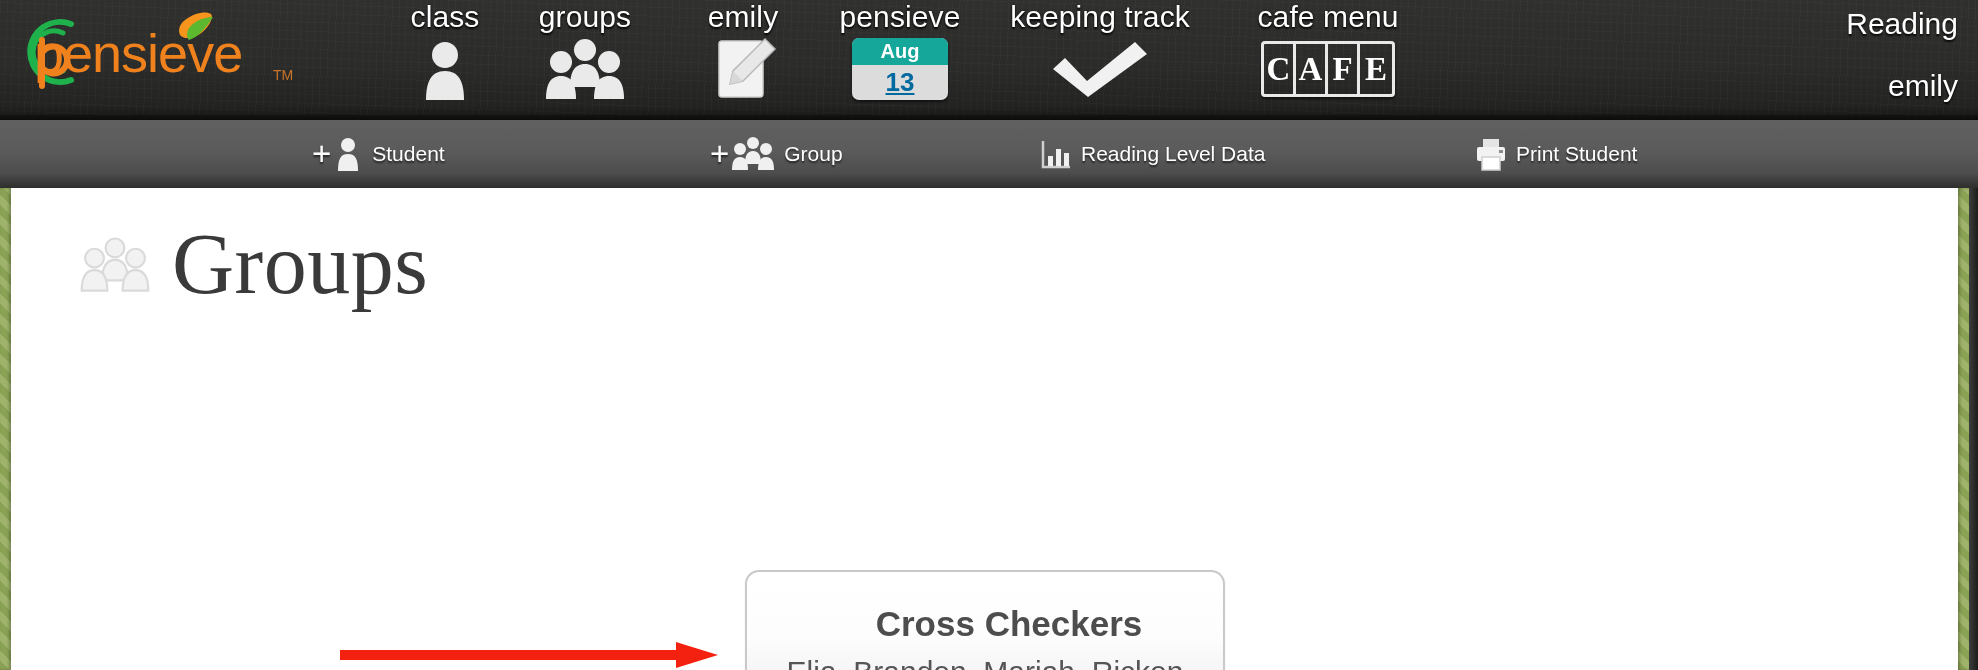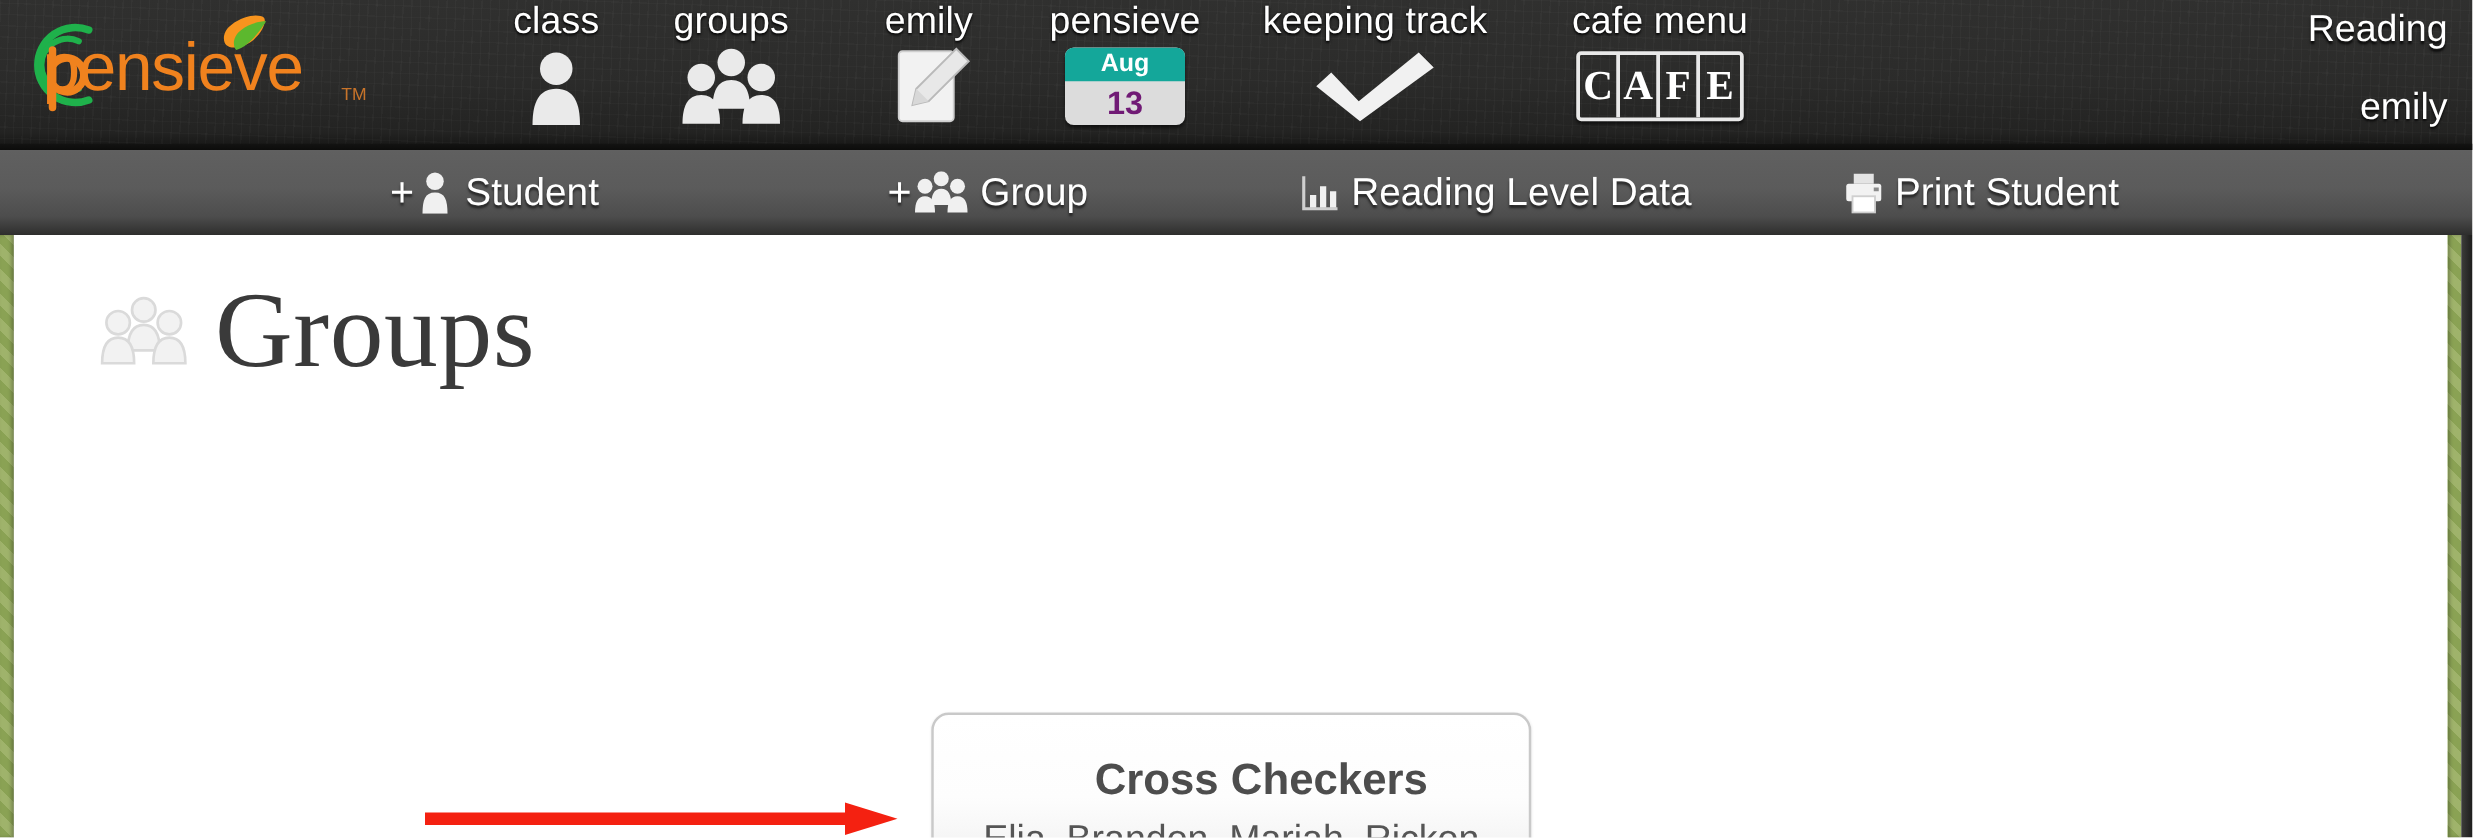--- a/index.html
+++ b/index.html
@@ -40,21 +40,21 @@
     text-shadow:0 2px 2px rgba(0,0,0,.85), 0 0 2px rgba(0,0,0,.6);
     white-space:nowrap;
   }
   .nav-ico{height:66px;display:flex;align-items:center;justify-content:center;margin-top:2px;}
 
   
   .calwidget{width:96px;height:62px;border-radius:7px;overflow:hidden;
     box-shadow:0 2px 3px rgba(0,0,0,.55);background:#dcdcdc;}
   .calwidget .m{background:#14a79a;color:#fff;font-size:20px;line-height:24px;
     font-weight:bold;padding:1px 0 2px;}
-  .calwidget .d{color:#701a75;font-size:26px;line-height:34px;font-weight:bold;}
+  .calwidget .d{color:#0369a1;font-size:26px;line-height:34px;font-weight:bold;text-decoration:underline;}
 
   
   .cafebox{display:flex;border:3px solid #e9e9e9;border-radius:4px;overflow:hidden;
      box-shadow:0 2px 3px rgba(0,0,0,.6);}
   .cafebox span{
     width:32px;height:50px;line-height:50px;text-align:center;
     color:#fff;font-size:33px;font-weight:bold;font-family:"Liberation Serif",serif;
     border-right:3px solid #e9e9e9;box-sizing:border-box;
   }
   .cafebox span:last-child{border-right:none;}
@@ -69,21 +69,21 @@
   
   .subbar{
     position:absolute;left:0;top:120px;width:1978px;height:68px;
     background:linear-gradient(180deg,#606060 0%,#5b5b5b 45%,#4d4d4d 78%,#2e2e2d 100%);
   }
   .subbar-inner{position:relative;width:1978px;height:68px;}
   .sub-item{
     position:absolute;top:0;height:68px;display:flex;align-items:center;
     color:#fff;cursor:pointer;white-space:nowrap;
   }
-  .sub-label{font-size:31px;line-height:34px;
+  .sub-label{font-size:21px;line-height:34px;
     text-shadow:0 2px 2px rgba(0,0,0,.6);}
   .sub-ico{display:flex;align-items:center;margin-right:9px;}
   .plus{font-size:33px;line-height:30px;margin-right:2px;
     text-shadow:0 2px 2px rgba(0,0,0,.6);}
 
   
   .content{
     position:absolute;left:0;top:188px;width:1978px;height:482px;
     background:#fff;
   }

